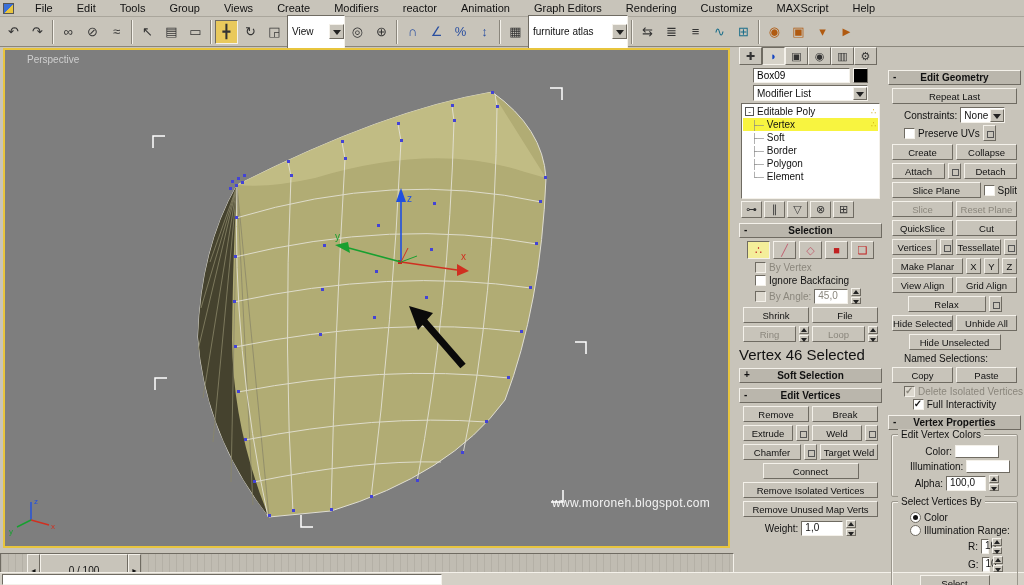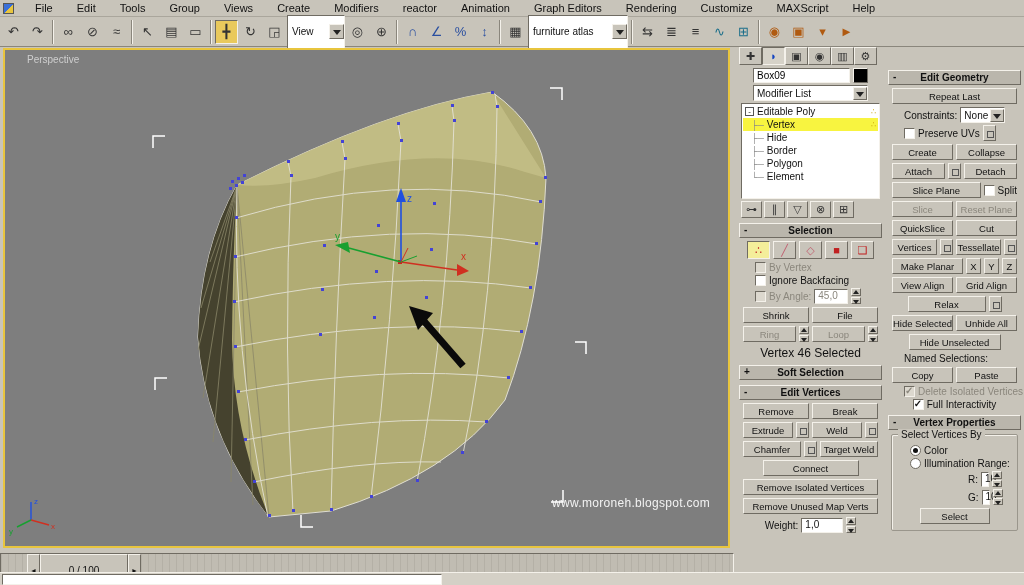--- a/index.html
+++ b/index.html
@@ -134,21 +134,21 @@
   .cb.on::after { content:"\2713"; position:absolute; left:0px; top:-2px; font-size:10px; font-weight:bold; }
   .cb.dis { background:#dcd8ce; } .cb.dis::after { color:#8b877d; }
   .rd { flex:none; width:11px; height:11px; border-radius:50%; background:#fff;
     border:1px solid #6f6b62; position:relative; cursor:pointer; }
   .rd.on::after { content:""; position:absolute; left:2px; top:2px; width:5px; height:5px;
     border-radius:50%; background:#111; }
 
   .lbl { font-size:10px; white-space:nowrap; }
   .lbl.dis { color:#8b877d; }
   .center { justify-content:center; }
-  .status-txt { text-align:center; font-size:12px; margin:4px 0 2px 0; }
+  .status-txt { font-size:15px; margin:4px 0 2px 0; }
 
   .grp { margin:4px 3px; border:1px solid #9a968c; border-radius:2px; position:relative;
     padding:8px 2px 3px 2px; box-shadow:1px 1px 0 #f4f1ea inset; }
   .grp > .gt { position:absolute; top:-6px; left:6px; background:#c8c4ba; padding:0 3px; font-size:10px; }
   .cswatch { flex:none; width:44px; height:13px; background:#fff; cursor:pointer;
     border:1px solid; border-color:#f4f1ea #6f6b62 #6f6b62 #f4f1ea; }
 </style>
 </head>
 <body>
 
@@ -385,21 +385,21 @@
       <div class="stk-row">
         <span class="minusbox"></span>
         <span>Editable Poly</span>
         <span class="stk-dots">∴</span>
       </div>
       <div class="stk-row stk-child sel">
         <span>Vertex</span>
         <span class="stk-dots">∴</span>
       </div>
       <div class="stk-row stk-child">
-        <span>Hide</span>
+        <span>Soft</span>
       </div>
       <div class="stk-row stk-child">
         <span>Border</span>
       </div>
       <div class="stk-row stk-child">
         <span>Polygon</span>
       </div>
       <div class="stk-row stk-child last">
         <span>Element</span>
       </div>
@@ -595,20 +595,39 @@
         <span class="lbl">Full Interactivity</span>
       </div>
     </div>
 
     <div class="roll">
       <div class="roll-h">
         <span class="pm">-</span>
         <span>Vertex Properties</span>
       </div>
       <div class="grp">
+        <span class="gt">Edit Vertex Colors</span>
+        <div class="row tight">
+          <span class="lbl" style="margin-left:auto">Color:</span>
+          <span class="cswatch"></span>
+        </div>
+        <div class="row tight">
+          <span class="lbl" style="margin-left:auto">Illumination:</span>
+          <span class="cswatch"></span>
+        </div>
+        <div class="row tight">
+          <span class="lbl" style="margin-left:auto">Alpha:</span>
+          <span class="field" style="width:40px">100,0</span>
+          <span class="spin">
+              <i class="up"></i>
+              <i class="dn"></i>
+            </span>
+        </div>
+      </div>
+      <div class="grp">
         <span class="gt">Select Vertices By</span>
         <div class="row tight">
           <span class="rd on"></span>
           <span class="lbl">Color</span>
         </div>
         <div class="row tight">
           <span class="rd"></span>
           <span class="lbl">Illumination</span>
           <span class="lbl" style="margin-left:auto">Range:</span>
         </div>

